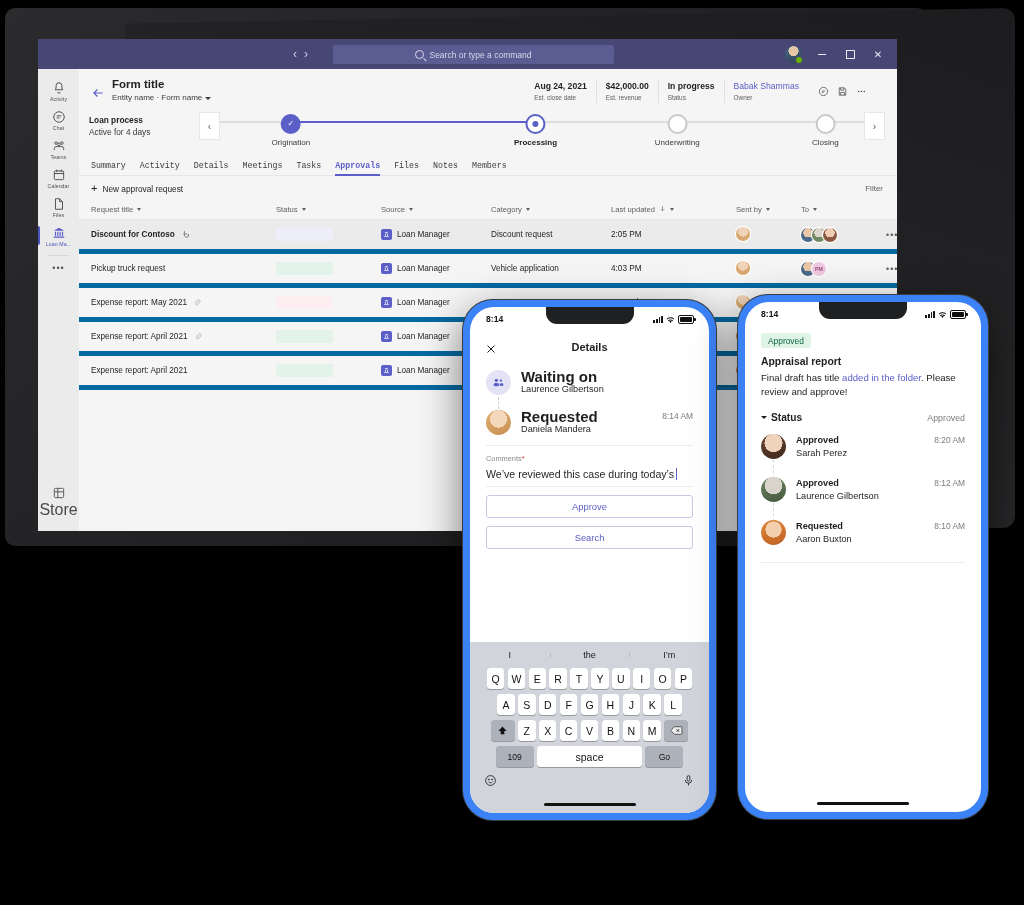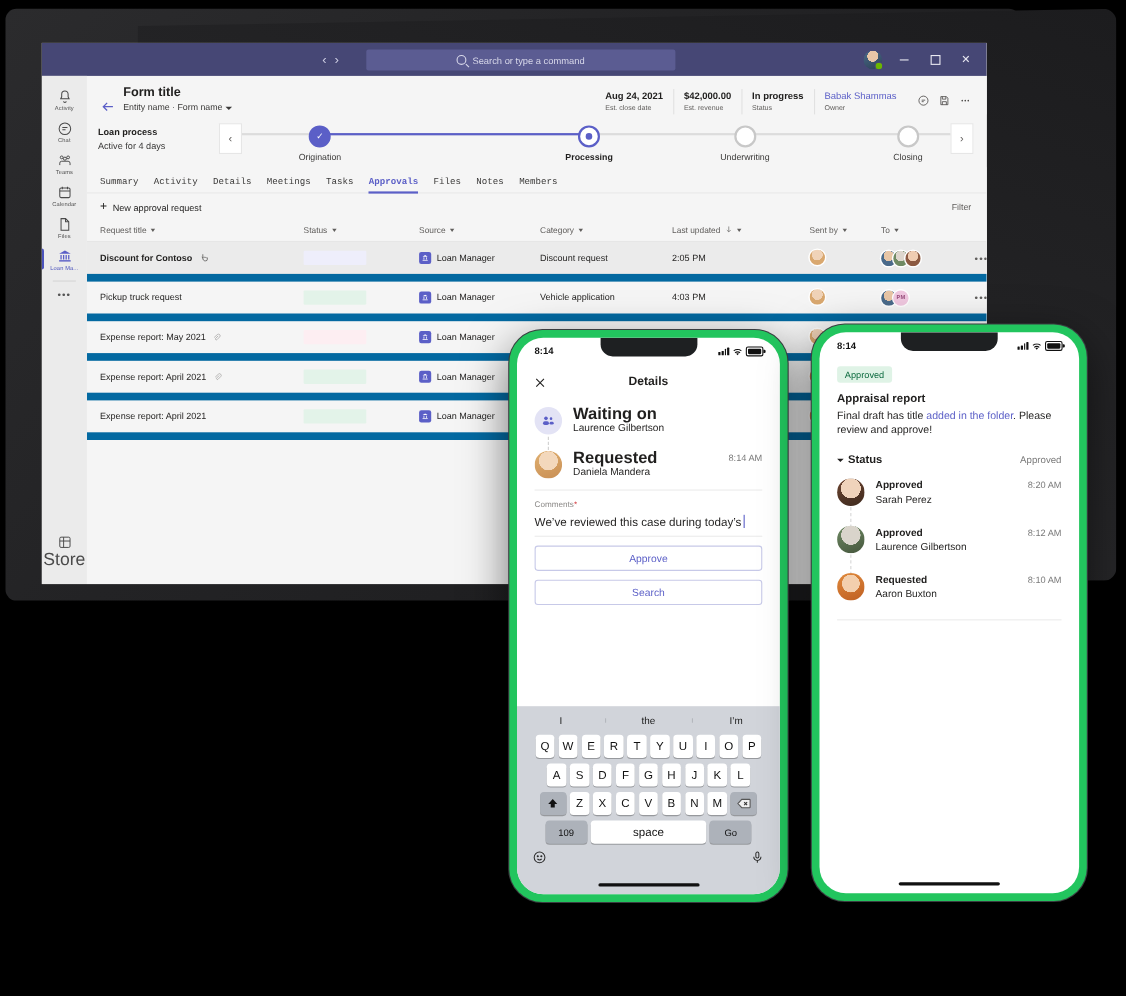--- a/index.html
+++ b/index.html
@@ -57,21 +57,21 @@
   .rail-item.active:before{content:"";position:absolute;left:0;top:5px;bottom:5px;width:2px;background:#4b53bc;border-radius:0 2px 2px 0;}
   .rail-ico{width:14px;height:14px;display:flex;align-items:center;justify-content:center;}
   .rail-ico svg{width:14px;height:14px;}
   .rail-sep{width:21px;height:1px;background:#d6d6d6;margin:5px 0 1px;}
   .rail-dots{font-size:9px;color:#555;letter-spacing:1px;padding:6px 0;}
   .rail-bottom{position:absolute;bottom:12px;left:0;width:41px;display:flex;flex-direction:column;align-items:center;gap:1px;color:#4a4a4a;}
 
   .content{flex:1;background:#f5f5f5;display:flex;flex-direction:column;min-width:0;}
 
   
-  .fhead{background:#f5f5f5;padding:8px 14px 0 10px;display:flex;align-items:flex-end;}
+  .fhead{background:#f5f5f5;padding:8px 30px 0 10px;display:flex;align-items:center;}
   .back-arrow{width:14px;height:14px;margin:4px 7px 0 2px;color:#5b5fc7;flex:0 0 14px;}
   .ftitles .t1{font-size:11.5px;font-weight:700;color:#201f1e;line-height:14px;}
   .ftitles .t2{font-size:8px;color:#3b3a39;line-height:13px;display:flex;align-items:center;gap:3px;}
   .chev-sm{width:0;height:0;border-left:3px solid transparent;border-right:3px solid transparent;border-top:3.2px solid #3b3a39;display:inline-block;margin-top:1px;}
   .fmeta{margin-left:auto;display:flex;align-items:flex-start;gap:0;padding-top:2px;}
   .fmeta-cell{padding:0 9px;border-left:1px solid #e1e1e1;}
   .fmeta-cell:first-child{border-left:none;}
   .fmeta-cell .v{font-size:8.6px;color:#201f1e;font-weight:600;line-height:12px;white-space:nowrap;}
   .fmeta-cell .v.link{color:#5b5fc7;font-weight:400;}
   .fmeta-cell .k{font-size:6.4px;color:#605e5c;line-height:11px;white-space:nowrap;}
@@ -103,21 +103,21 @@
   .tab.active:after{content:"";position:absolute;left:0;right:0;bottom:-1px;height:2px;background:#5b5fc7;}
 
   
   .cmdbar{display:flex;align-items:center;padding:7px 14px 6px 12px;background:#f5f5f5;}
   .newreq{display:flex;align-items:center;gap:5px;font-size:8.3px;color:#201f1e;}
   .plus{font-size:11px;line-height:1;color:#201f1e;}
   .filter{margin-left:auto;font-size:8px;color:#605e5c;}
 
   
   .tbl{background:#f5f5f5;}
-  .trow{display:flex;align-items:center;height:29px;border-bottom:7px solid #0369a1;font-size:8.2px;color:#201f1e;}
+  .trow{display:flex;align-items:center;height:29px;border-bottom:5px solid #0369a1;font-size:8.2px;color:#201f1e;}
   .thead{height:19px;border-bottom:1px solid #e6e6e6;color:#605e5c;font-size:7.6px;background:#f5f5f5;}
   .trow.sel{background:#ebebeb;}
   .c-title{width:185px;flex:0 0 185px;padding-left:12px;display:flex;align-items:center;gap:6px;}
   .c-status{width:105px;flex:0 0 105px;}
   .c-source{width:110px;flex:0 0 110px;display:flex;align-items:center;gap:5px;}
   .c-cat{width:120px;flex:0 0 120px;}
   .c-upd{width:125px;flex:0 0 125px;display:flex;align-items:center;gap:4px;}
   .c-sent{width:65px;flex:0 0 65px;}
   .c-to{width:85px;flex:0 0 85px;display:flex;align-items:center;}
   .c-more{flex:1;text-align:right;padding-right:13px;color:#605e5c;letter-spacing:1px;font-size:9px;}
@@ -126,21 +126,21 @@
   .statpill{width:57px;height:13px;border-radius:1px;}
   .src-ico{width:11px;height:11px;border-radius:2px;background:#5b5fc7;display:flex;align-items:center;justify-content:center;}
   .src-ico svg{width:7px;height:7px;}
   .clip{width:8px;height:8px;color:#8a8886;opacity:.85;}
   .av{width:14px;height:14px;border-radius:50%;display:inline-block;background:#d7c4b4;box-shadow:0 0 0 1.2px #fff;}
   .av+.av{margin-left:-3px;}
   .av.init{display:flex;align-items:center;justify-content:center;font-size:5.2px;color:#8a4a66;font-weight:700;}
   .cursor-ico{width:9px;height:9px;color:#3b3a39;}
 
   
-  .phone{position:absolute;border-radius:30px;background:#22c55e;
+  .phone{position:absolute;border-radius:30px;background:#3b82f6;
          box-shadow:0 0 0 1px #3a3d40, 0 14px 42px rgba(0,0,0,.55);}
   .phone .screen{position:absolute;left:7px;top:7px;right:7px;bottom:7px;background:#fff;border-radius:24px;overflow:hidden;}
   .notch{position:absolute;left:50%;top:0;transform:translateX(-50%);width:88px;height:17px;background:#1e2022;border-radius:0 0 11px 11px;z-index:6;}
   .statbar{height:24px;display:flex;align-items:center;justify-content:space-between;padding:0 15px 0 16px;font-size:8.6px;font-weight:700;color:#111;position:relative;z-index:5;}
   .statbar .right{display:flex;align-items:center;gap:3px;}
   .bars{display:flex;align-items:flex-end;gap:1px;height:7px;}
   .bars i{width:1.7px;background:#111;display:block;border-radius:.5px;}
   .bars i:nth-child(1){height:2.5px}.bars i:nth-child(2){height:4px}.bars i:nth-child(3){height:5.5px}.bars i:nth-child(4){height:7px}
   .wifi{width:9px;height:7px;color:#111;}
   .batt{width:14px;height:7px;border:1px solid #111;border-radius:2px;position:relative;}

